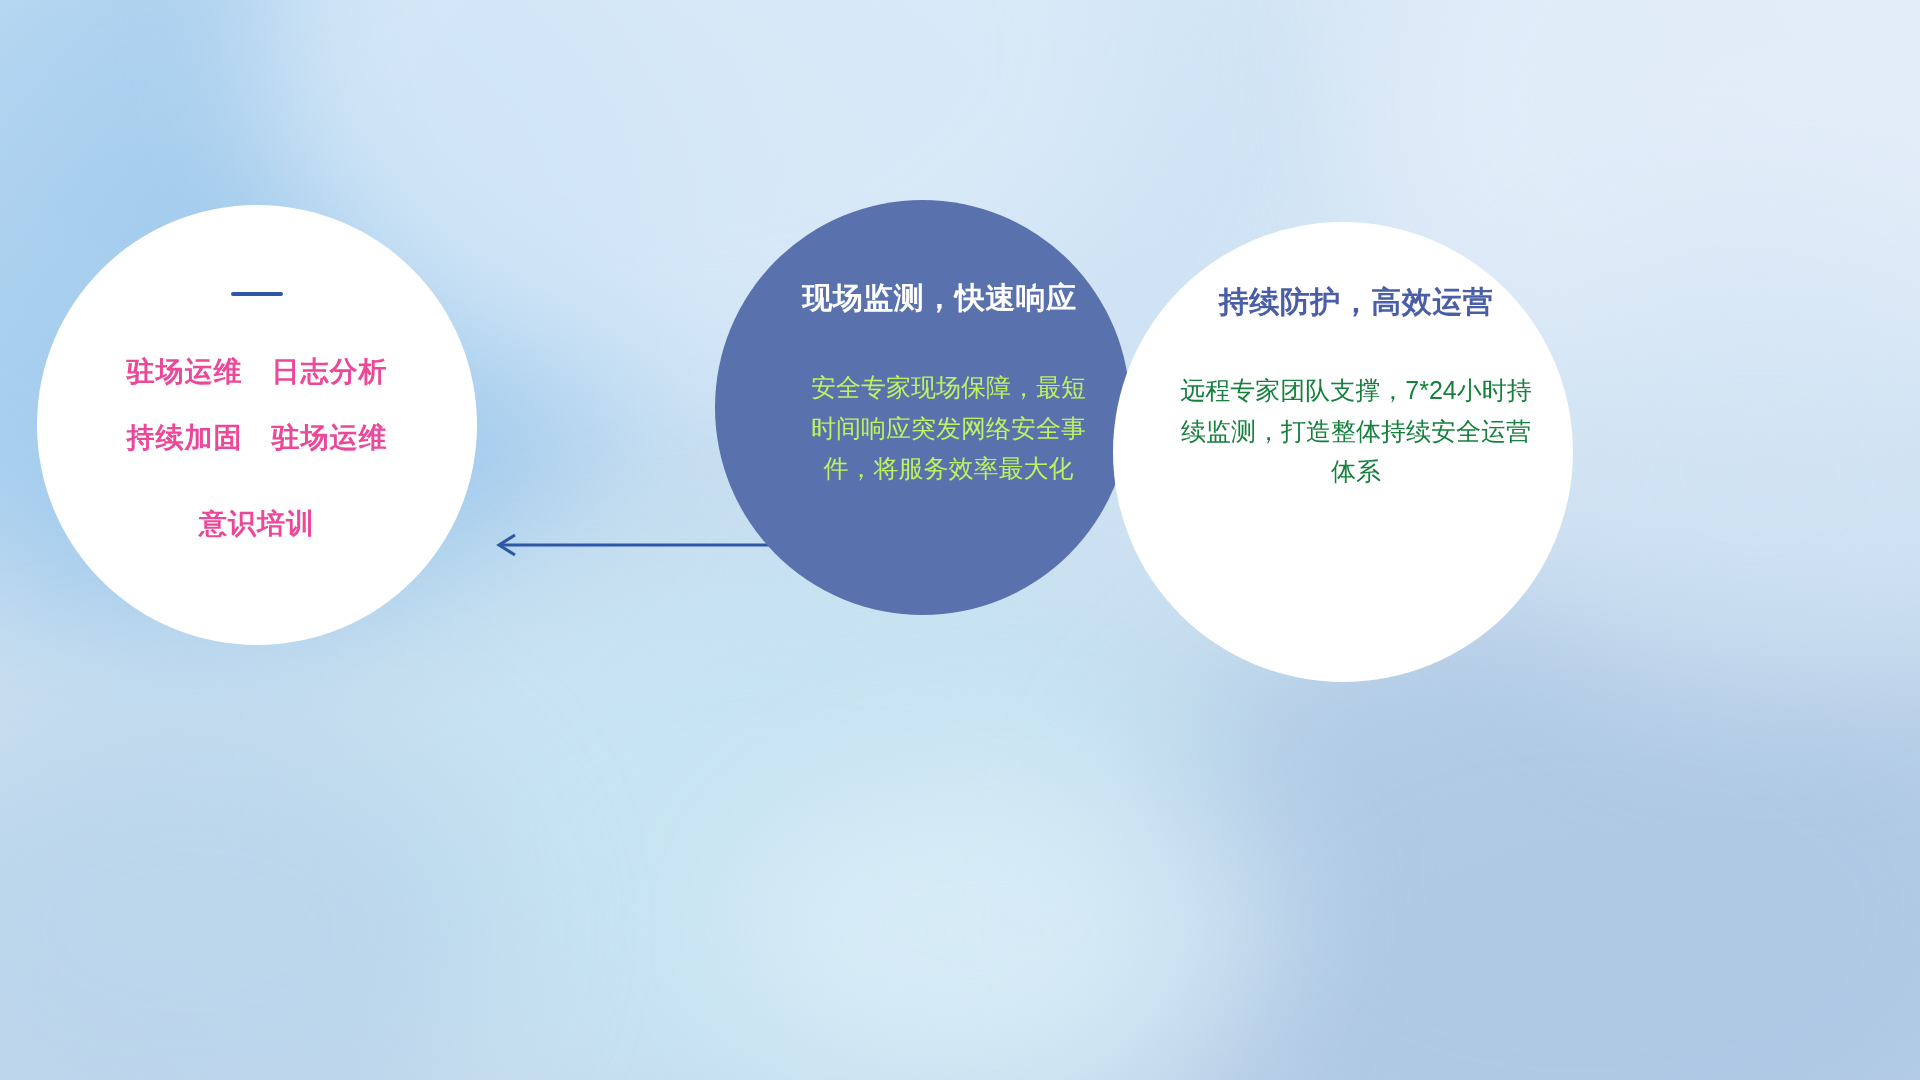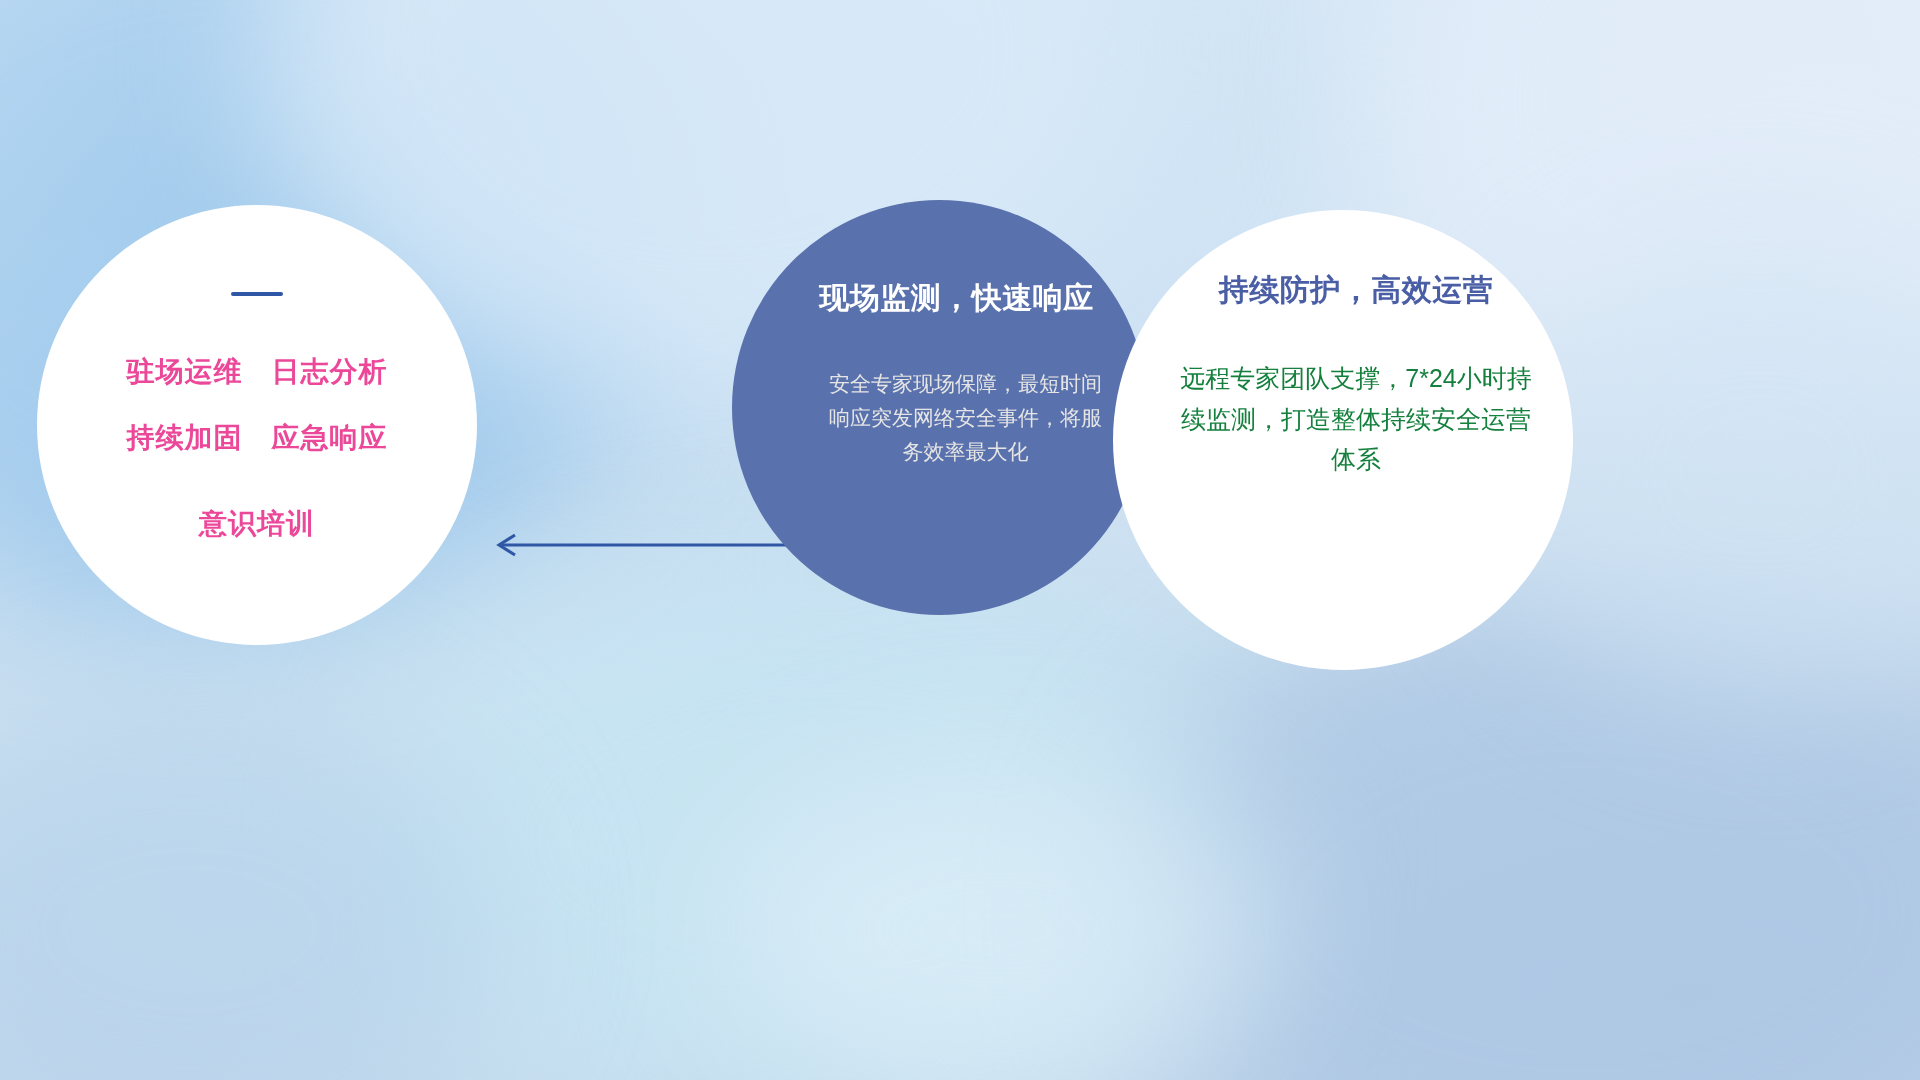--- a/index.html
+++ b/index.html
@@ -91,43 +91,43 @@
     color: #ec4899;
     letter-spacing: 1px;
     line-height: 1.0;
     margin-bottom: 38px;
     white-space: pre;
   }
   .cap-line:last-child { margin-bottom: 0; margin-top: 20px; }
 
   
   #circle-onsite {
-    left: 732px;
+    left: 715px;
     top: 200px;
     width: 415px;
     height: 415px;
     background: #5971ac;
     z-index: 3;
     padding-top: 78px;
   }
   #circle-onsite .card-title {
     font-size: 30px;
     font-weight: bold;
     color: #ffffff;
     letter-spacing: 0.5px;
     white-space: nowrap;
     margin-left: 34px;
   }
   #circle-onsite .card-body {
     margin-top: 48px;
     width: 284px;
     margin-left: 52px;
-    font-size: 21px;
+    font-size: 25px;
     line-height: 1.62;
-    color: #e5e5e5;
+    color: #bef264;
     text-align: center;
   }
 
   
   #circle-remote {
     left: 1113px;
     top: 233px;
     width: 415px;
     height: 415px;
     background: #ffffff;
@@ -150,21 +150,21 @@
     line-height: 1.62;
     color: #15803d;
     text-align: center;
   }
 
   
   #circle-remote {
     width: 460px;
     height: 460px;
     left: 1113px;
-    top: 210px;
+    top: 222px;
   }
 
   
   #flow-arrow {
     position: absolute;
     left: 485px;
     top: 528px;
     width: 390px;
     height: 34px;
     z-index: 2;
@@ -186,21 +186,21 @@
   <div class="sheen"></div>
 
   <svg id="flow-arrow" viewBox="0 0 390 34">
     <line x1="388" y1="17" x2="16" y2="17" stroke="#2f57a6" stroke-width="3"></line>
     <polyline points="30,7 14,17 30,27" fill="none" stroke="#2f57a6" stroke-width="3" stroke-linejoin="miter" stroke-linecap="butt"></polyline>
   </svg>
 
   <div class="circle" id="circle-capabilities">
     <div class="divider-dash"></div>
     <div class="cap-line">驻场运维　日志分析</div>
-    <div class="cap-line">持续加固　应急响应</div>
+    <div class="cap-line">持续加固　驻场运维</div>
     <div class="cap-line">意识培训</div>
   </div>
 
   <div class="circle" id="circle-onsite">
     <div class="card-title">现场监测，快速响应</div>
     <div class="card-body">安全专家现场保障，最短时间响应突发网络安全事件，将服务效率最大化</div>
   </div>
 
   <div class="circle" id="circle-remote">
     <div class="card-title">持续防护，高效运营</div>

